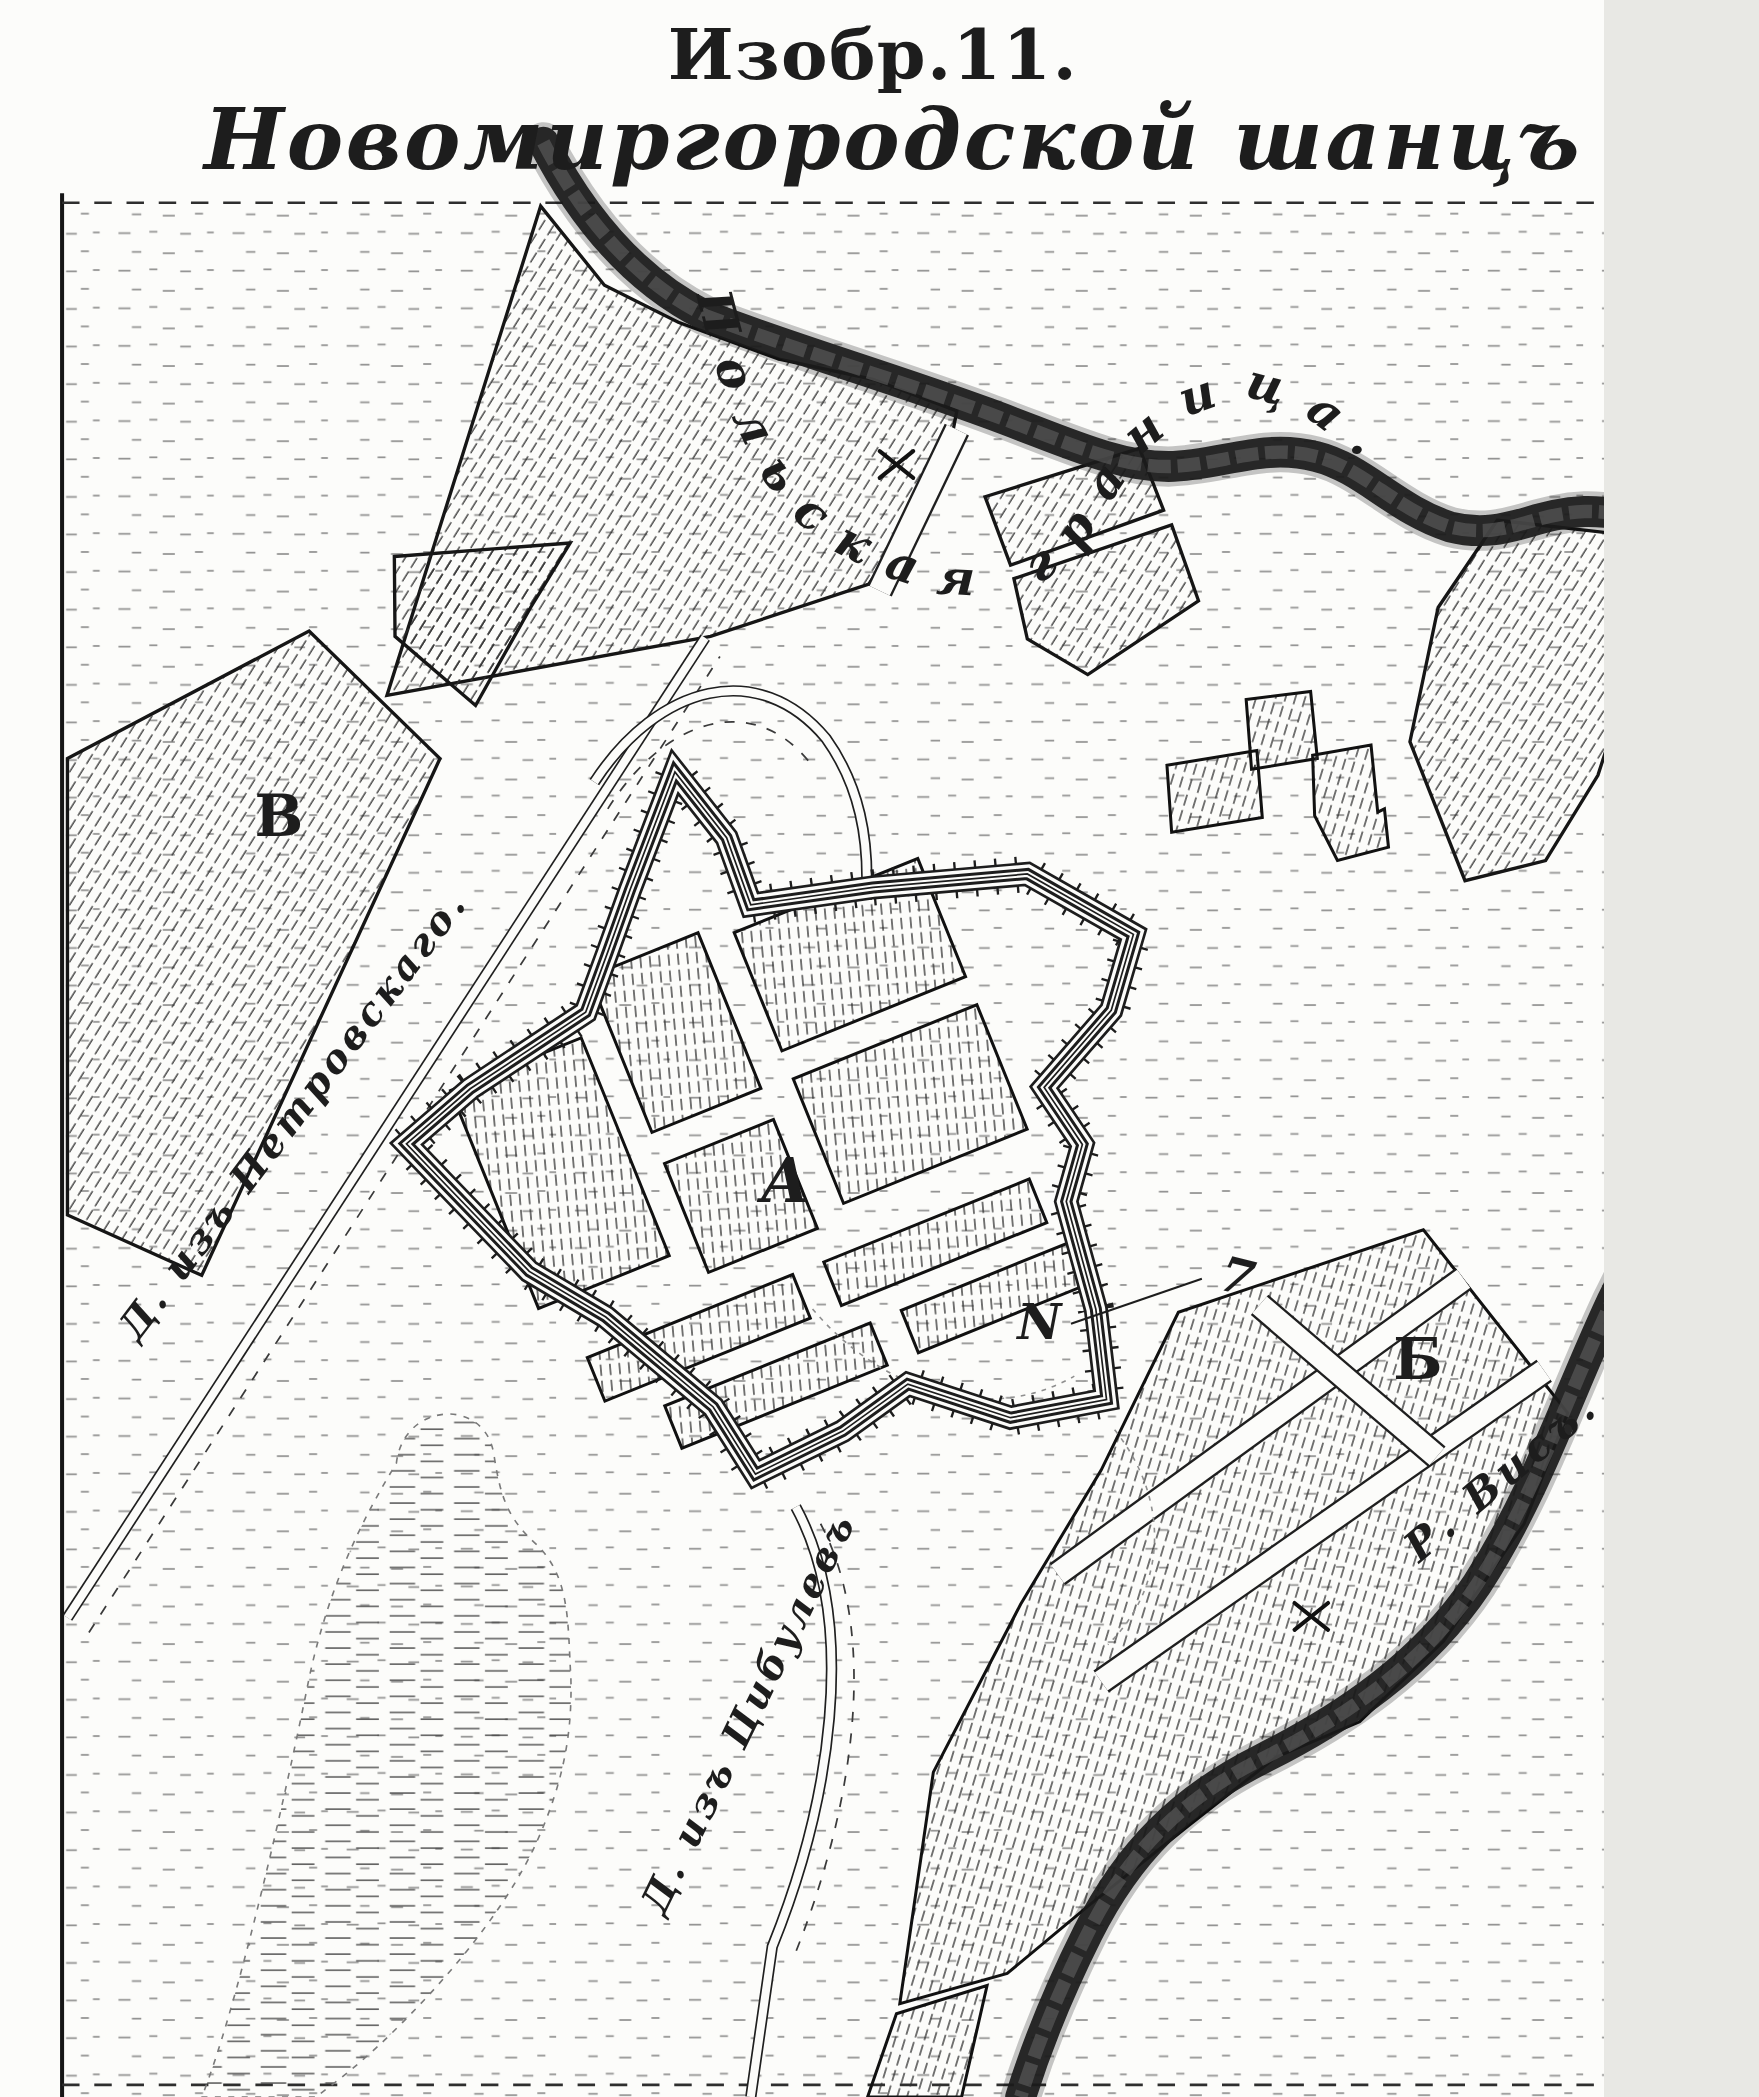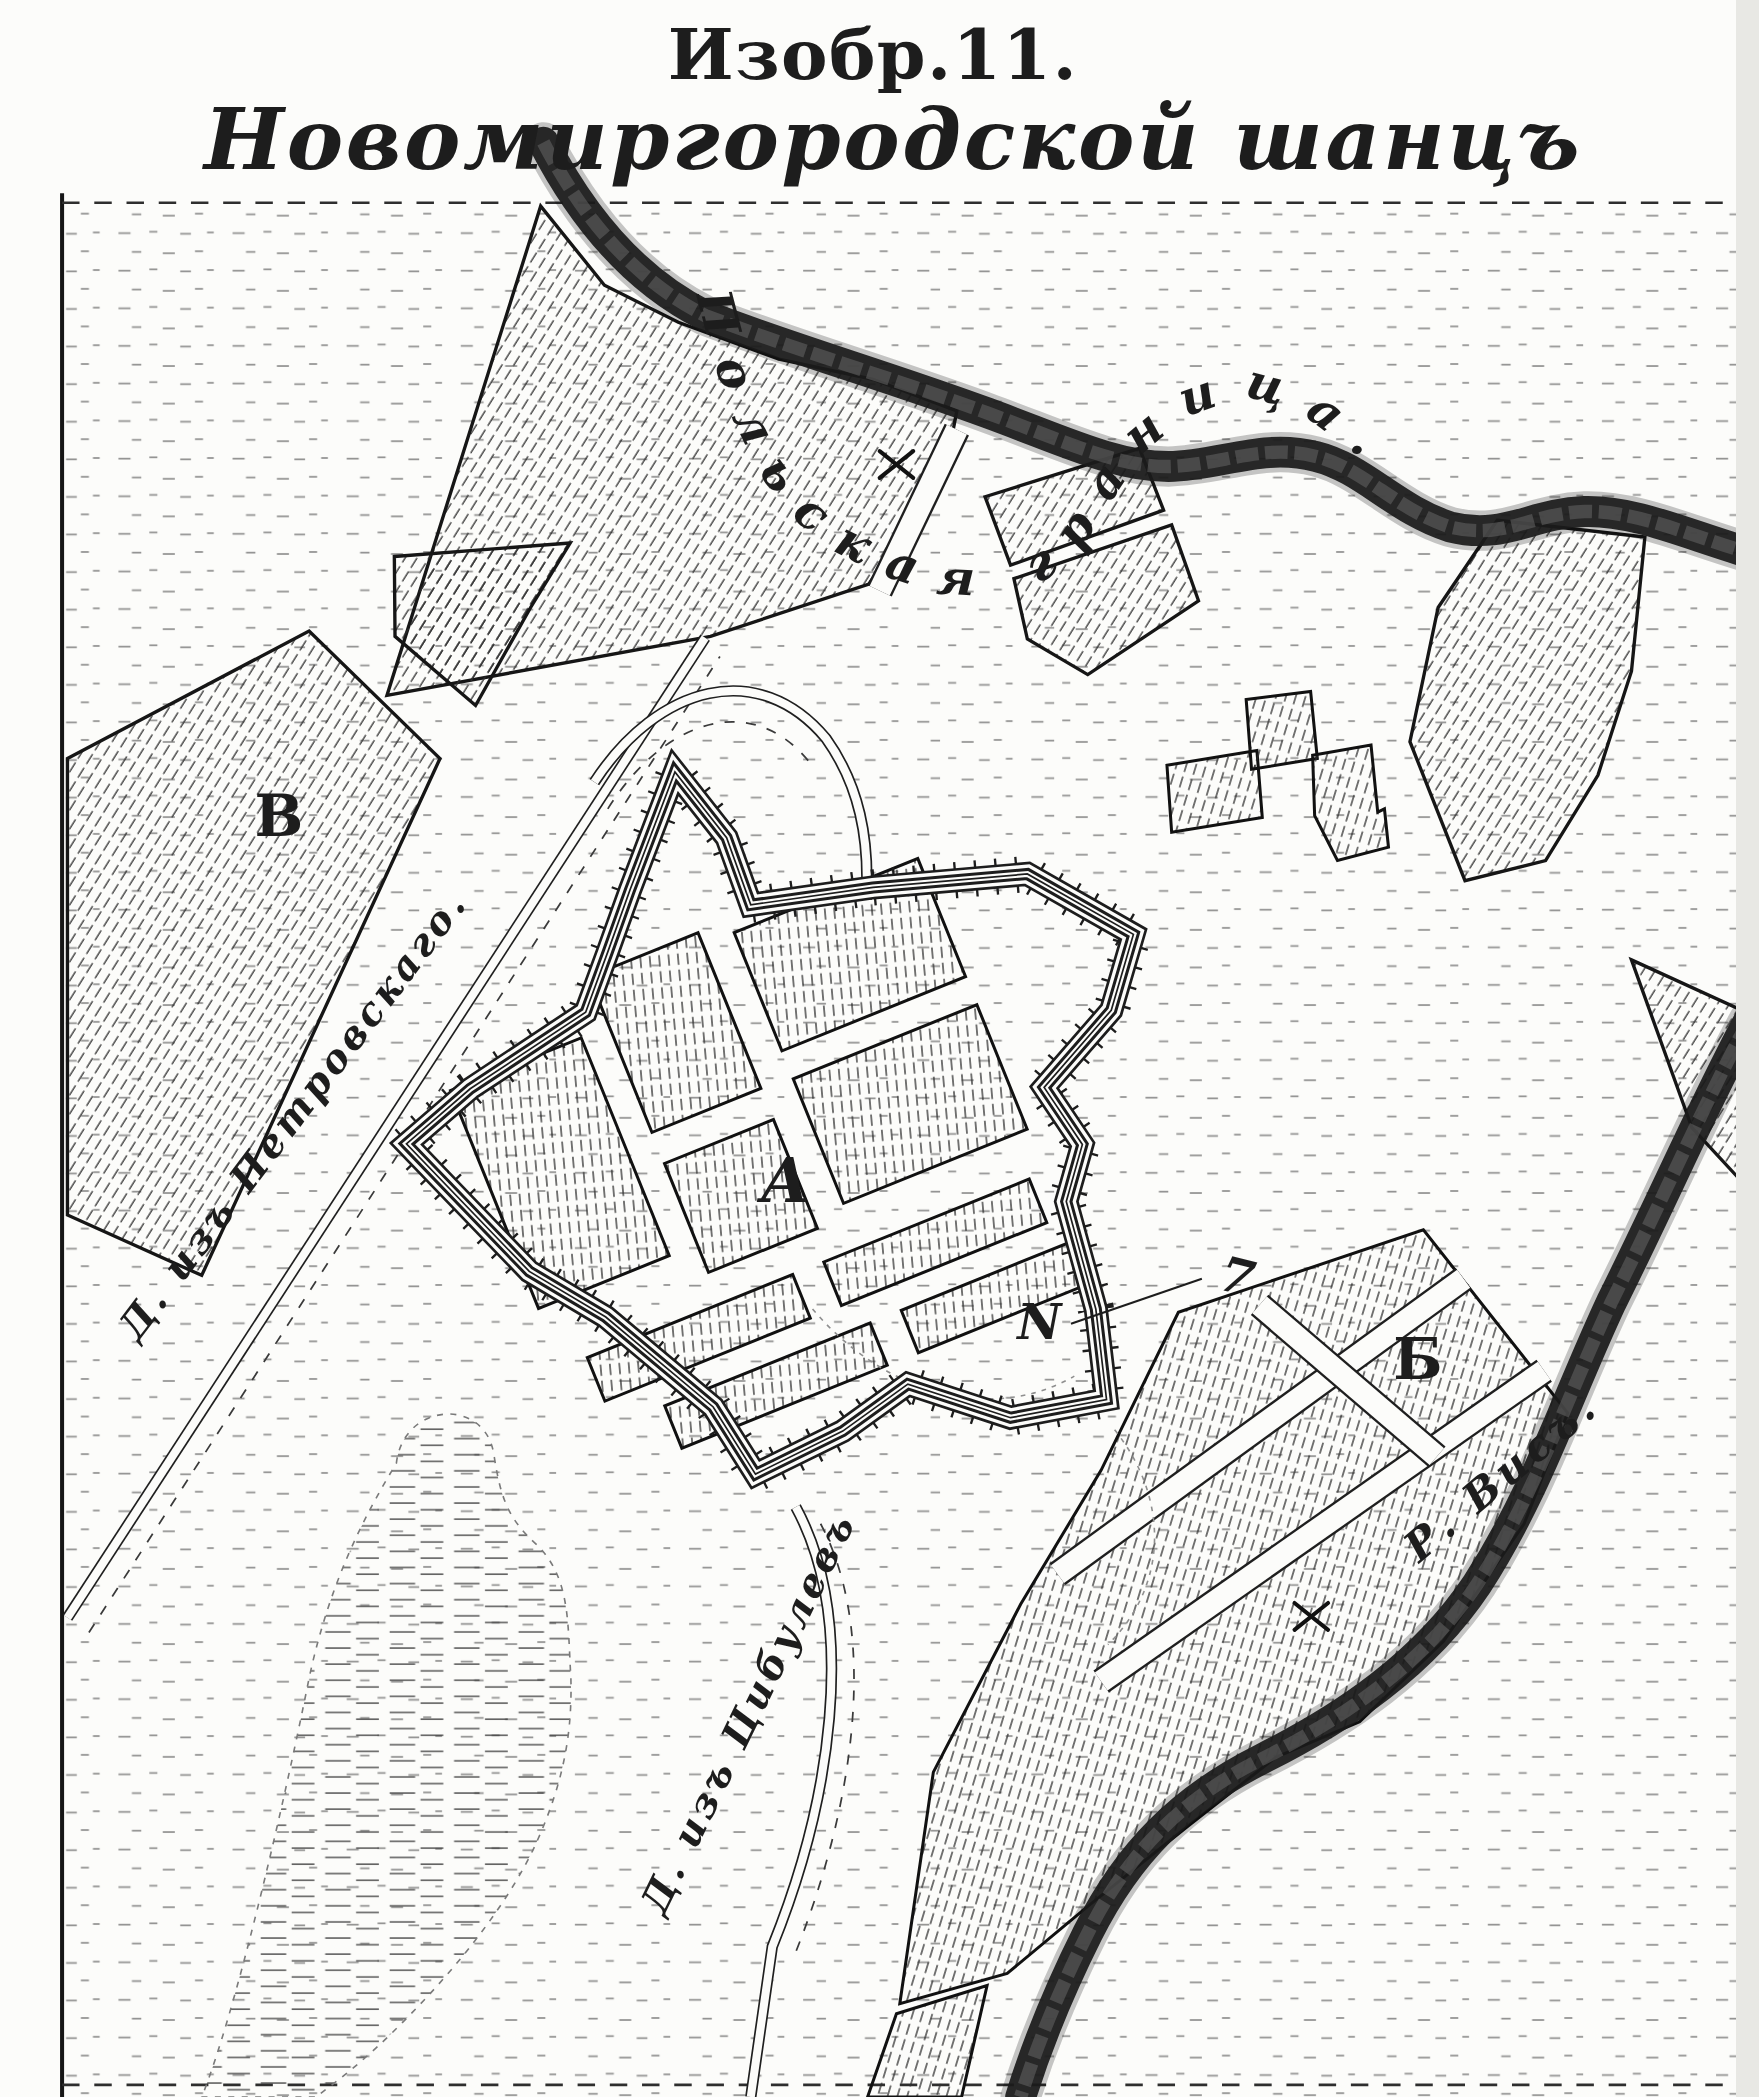--- a/index.html
+++ b/index.html
@@ -1,16 +1,16 @@
 <!DOCTYPE html>
 <html style="font-size:10.7px"><head>
 <meta charset="utf-8">
 <style>
   html,body{margin:0;padding:0;background:#e8e8e4;}
-  .page{width:1736px;height:2097px;background:#fcfcfa;position:relative;overflow:hidden;}
+  .page{width:1604px;height:2097px;background:#fcfcfa;position:relative;overflow:hidden;}
   svg{display:block;}
   text{font-family:"DejaVu Serif","Liberation Serif",serif;fill:#1d1d1d;}
   .title-roman{font-size:104px;font-weight:bold;letter-spacing:2px;}
   .title-script{font-size:126px;font-weight:bold;font-style:italic;letter-spacing:4px;}
   .border-script{font-size:72px;font-weight:bold;font-style:italic;letter-spacing:36px;}
   .road-script{font-size:58px;font-weight:bold;font-style:italic;letter-spacing:6px;}
   .river-script{font-size:62px;font-weight:bold;font-style:italic;letter-spacing:8px;}
   .area-letter{font-size:86px;font-weight:bold;}
   .area-letter-i{font-size:92px;font-weight:bold;font-style:italic;}
   .annot{font-size:72px;font-weight:bold;font-style:italic;}

